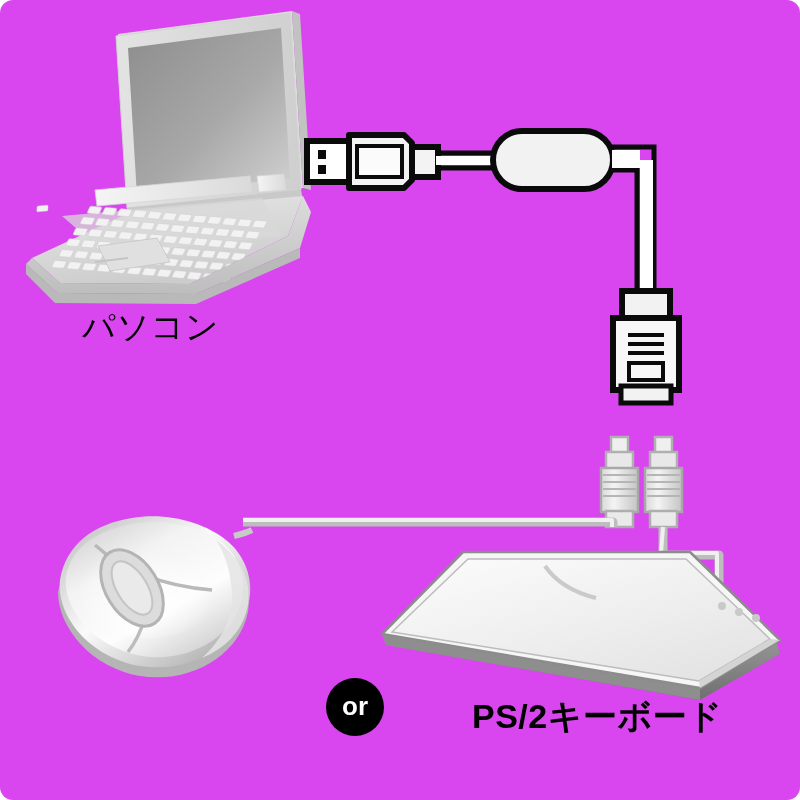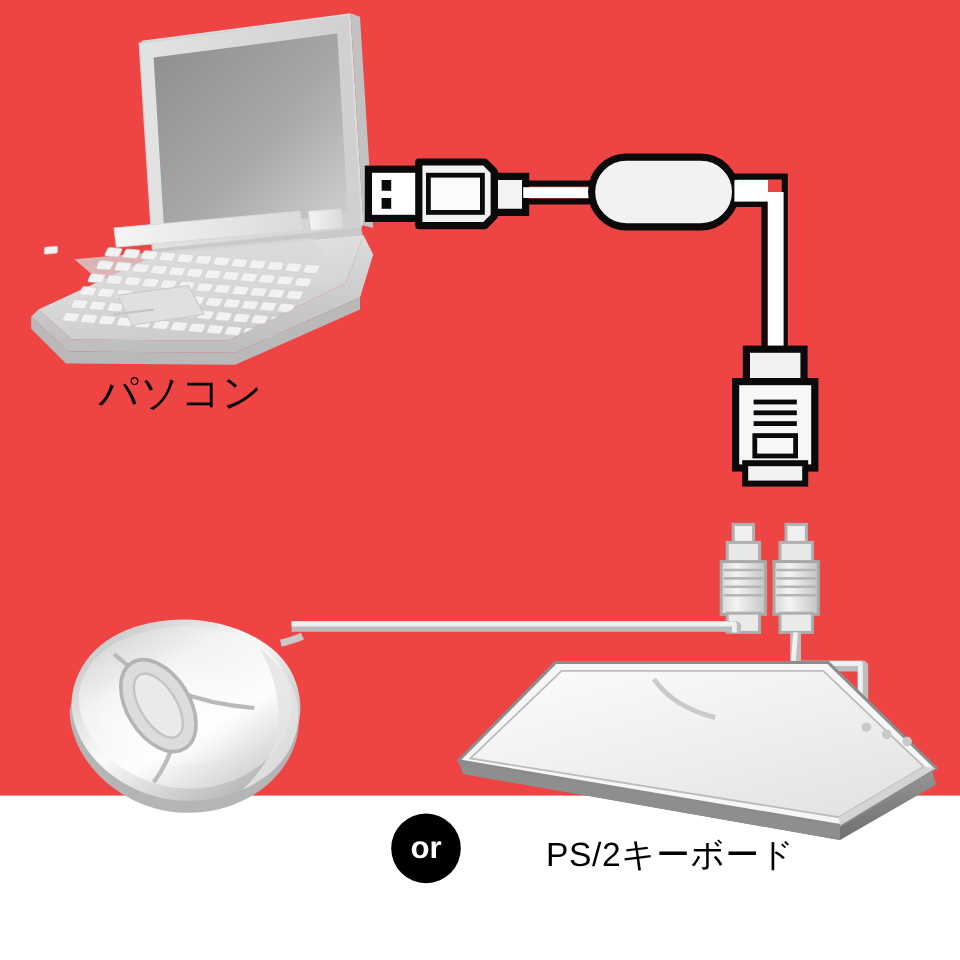--- a/index.html
+++ b/index.html
@@ -1,22 +1,22 @@
 <!DOCTYPE html>
 <html><head>
 <meta charset="utf-8">
 <style>
   html,body{margin:0;padding:0;background:#ffffff;}
   body{width:800px;height:800px;overflow:hidden;font-family:"Liberation Sans","DejaVu Sans",sans-serif;}
-  #stage{position:relative;width:800px;height:663px;background:#ef4444;}
+  #stage{position:relative;width:800px;height:800px;background:#d946ef;border-radius:13px;}
   #diagram{position:absolute;left:0;top:0;width:800px;height:800px;}
   .lbl{position:absolute;color:#000;font-weight:500;letter-spacing:0.5px;white-space:nowrap;}
   .lbl-pc{left:82px;top:305px;font-size:33px;}
   .lbl-mouse{left:50px;top:694px;font-size:33px;}
-  .lbl-kbd{left:455px;top:694px;font-size:28px;}
+  .lbl-kbd{left:472px;top:694px;font-size:34px;font-weight:bold;}
   .orbadge{position:absolute;left:326px;top:678px;width:58px;height:58px;border-radius:50%;
            background:#000;color:#fff;display:flex;align-items:center;justify-content:center;
            font-size:26px;font-weight:bold;line-height:1;}
   .orbadge span{display:block;transform:translateY(-1px);}
 </style>
 </head>
 <body>
 
 <div id="stage">
 

